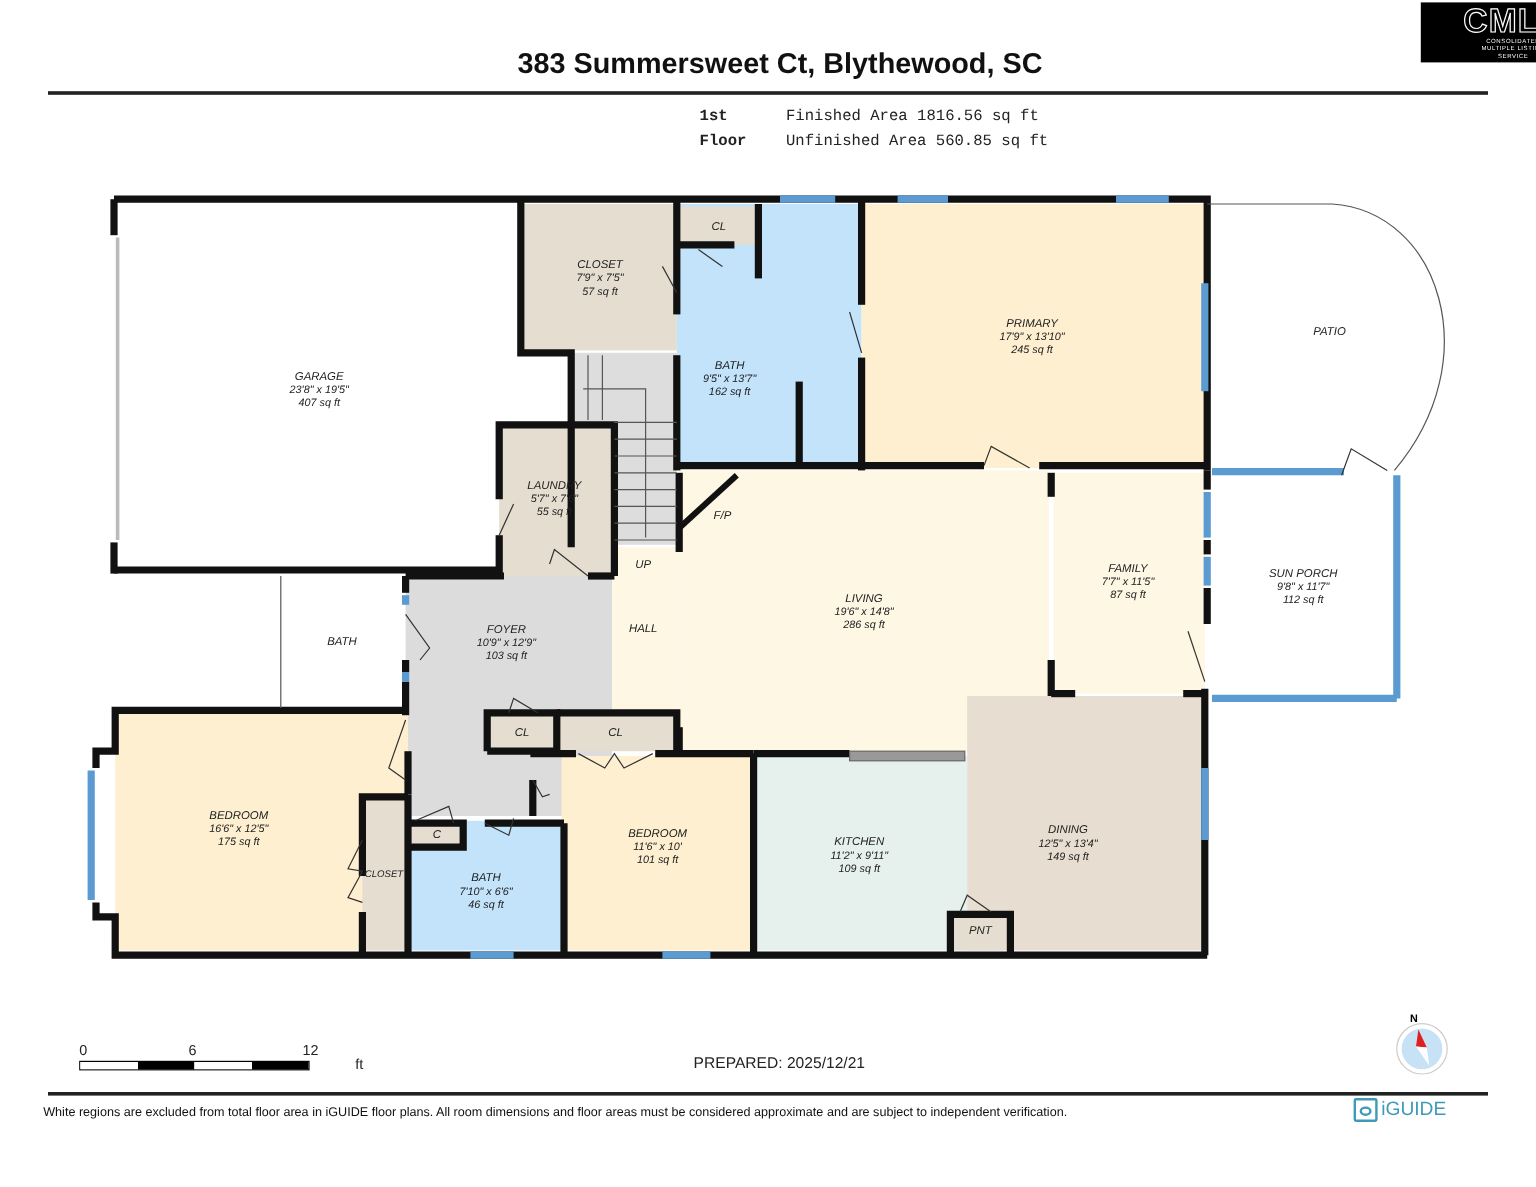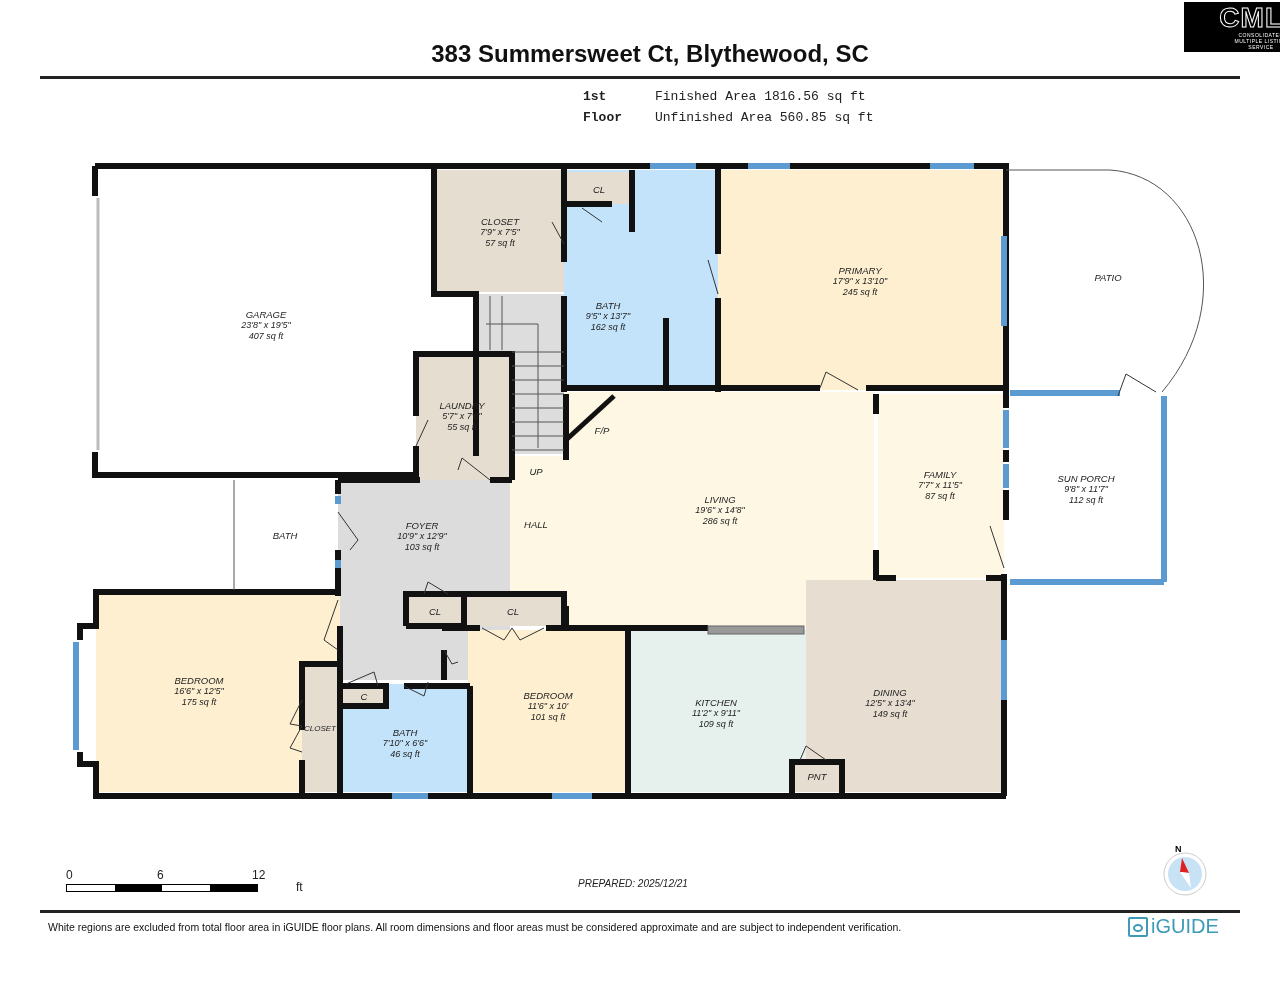--- a/index.html
+++ b/index.html
@@ -14,25 +14,25 @@
   .area .vals{position:absolute;left:72px;top:0;white-space:nowrap;}
   svg.plan{position:absolute;left:0;top:0;}
   .lbl{position:absolute;text-align:center;font-size:9px;line-height:11px;color:#222;transform:translate(-50%,-50%);white-space:nowrap;font-style:italic;}
   .lbl .n{font-size:9.5px;}
   .scale{position:absolute;left:66px;top:868px;}
   .scale .nums{position:relative;height:14px;font-size:12px;width:220px;}
   .scale .nums span{position:absolute;top:0;}
   .scale .bar{display:flex;width:190px;height:6px;border:1px solid #000;margin-top:2px;}
   .scale .bar div{flex:1;}
   .scale .ft{position:absolute;left:198px;top:12px;font-size:12px;margin-left:32px;}
-  .prepared{position:absolute;left:578px;top:878px;font-size:10px;font-style:italic;}
+  .prepared{position:absolute;left:578px;top:878px;font-size:13px;}
   .compass{position:absolute;left:1163px;top:842px;}
   .rule-bot{position:absolute;left:40px;top:910px;width:1200px;height:3px;background:#222;}
-  .disclaimer{position:absolute;left:48px;top:921px;font-size:10.5px;color:#111;text-align:center;}
-  .iguide{position:absolute;left:1128px;top:915px;font-size:20px;color:#3e9bb8;display:flex;align-items:center;gap:3px;}
+  .disclaimer{position:absolute;left:36px;top:921px;font-size:10.5px;color:#111;text-align:center;}
+  .iguide{position:absolute;left:1128px;top:915px;font-size:16px;color:#3e9bb8;display:flex;align-items:center;gap:3px;}
   .iguide .ibox{width:16px;height:16px;border:2px solid #3e9bb8;border-radius:2px;position:relative;}
   .iguide .ibox:after{content:"";position:absolute;left:3px;top:5px;width:6px;height:4px;border:2px solid #3e9bb8;border-radius:50%;}
 </style>
 </head>
 <body>
 
 <div class="logo">
   <div class="big">CMLS</div>
   <div class="small">CONSOLIDATED MULTIPLE LISTING SERVICE</div>
 </div>

